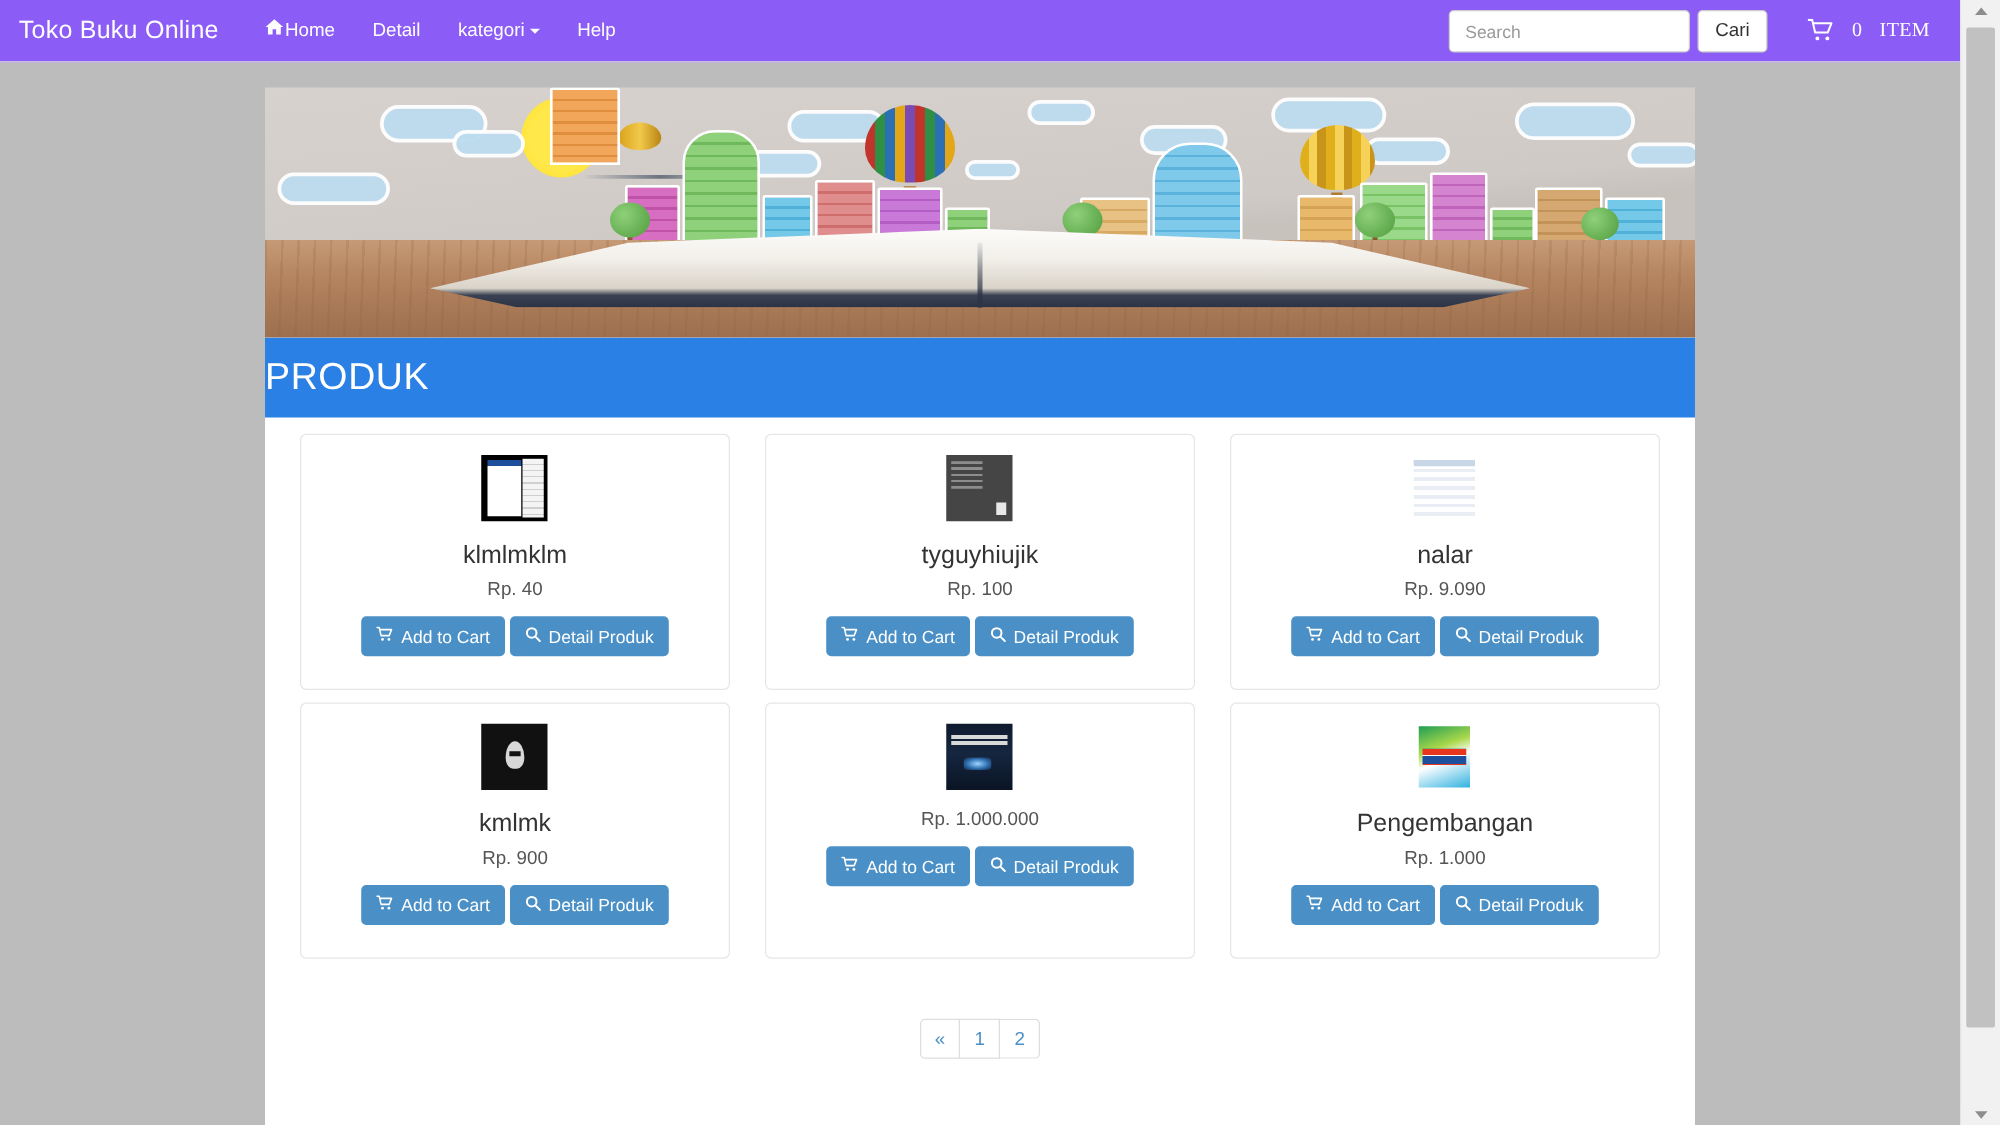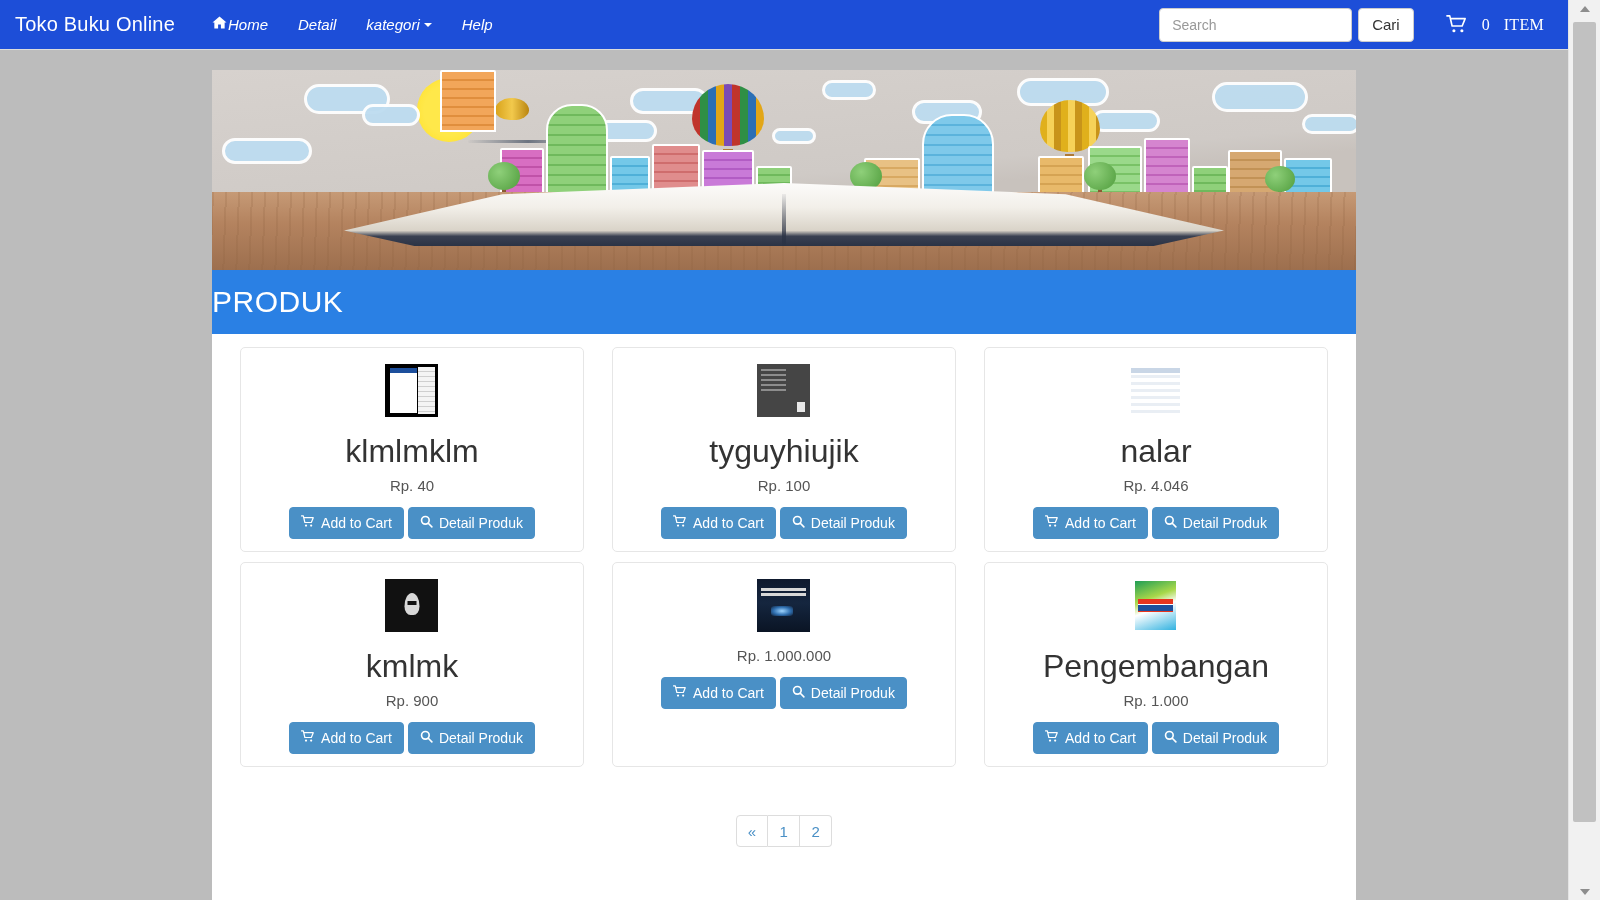--- a/index.html
+++ b/index.html
@@ -23,35 +23,35 @@
     width: 1568px;
     height: 900px;
     overflow: hidden;
     background: #bcbcbc;
   }
 
   
   .navbar {
     position: relative;
     height: 50px;
-    background: #1d4ed8;
+    background: #8b5cf6;
     border-bottom: 1px solid #dcdcdc;
     display: flex;
     align-items: center;
     padding: 0 0 0 15px;
   }
   .brand {
     color: #ffffff;
     font-size: 20px;
     letter-spacing: .2px;
     margin-right: 22px;
     white-space: nowrap;
     text-decoration: none;
   }
-  .nav-links { display: flex; align-items: center; font-style: italic; }
+  .nav-links { display: flex; align-items: center; }
   .nav-link {
     color: #ffffff;
     font-size: 15px;
     padding: 0 15px;
     line-height: 50px;
     text-decoration: none;
     display: inline-flex;
     align-items: center;
     white-space: nowrap;
   }
@@ -276,21 +276,21 @@
   .t-pengem::before {
     content:""; position:absolute; left:6px; top:2px; right:6px; bottom:2px;
     background: linear-gradient(160deg,#1f9d55 0%, #a8d84a 35%, #ffffff 55%, #31b2e0 100%);
   }
   .t-pengem::after {
     content:""; position:absolute; left:9px; top:20px; right:9px; height:13px;
     background: repeating-linear-gradient(180deg,#e8351e 0 5px, #ffffff 5px 6px, #1d4f9c 6px 12px);
   }
 
   .prod-name {
-    font-size: 32px;
+    font-size: 20px;
     font-weight: normal;
     color: #333333;
     margin-bottom: 7px;
     line-height: 1.2;
   }
   .prod-price {
     font-size: 15px;
     color: #555555;
     margin-bottom: 13px;
   }
@@ -573,21 +573,21 @@
           </div>
         </div>
       </div>
 
       <div class="col">
         <div class="card">
           <a class="thumb-link" href="#">
             <span class="thumb t-table"></span>
           </a>
           <div class="prod-name">nalar</div>
-          <div class="prod-price">Rp. 4.046</div>
+          <div class="prod-price">Rp. 9.090</div>
           <div class="btn-row">
             <a class="btn" href="#">
               <span>
                 <svg width="14" height="13" viewBox="0 0 24 21" fill="none" stroke="#ffffff" stroke-width="2.1" stroke-linecap="round" stroke-linejoin="round">
                   <path d="M0.9 1h3.1l2.6 11.2h11.1L21 4H5.2"></path>
                   <circle cx="8.6" cy="17.4" r="1.9" fill="#ffffff" stroke="none"></circle>
                   <circle cx="17.4" cy="17.4" r="1.9" fill="#ffffff" stroke="none"></circle>
                 </svg>
               </span>
               <span>Add to Cart</span>

